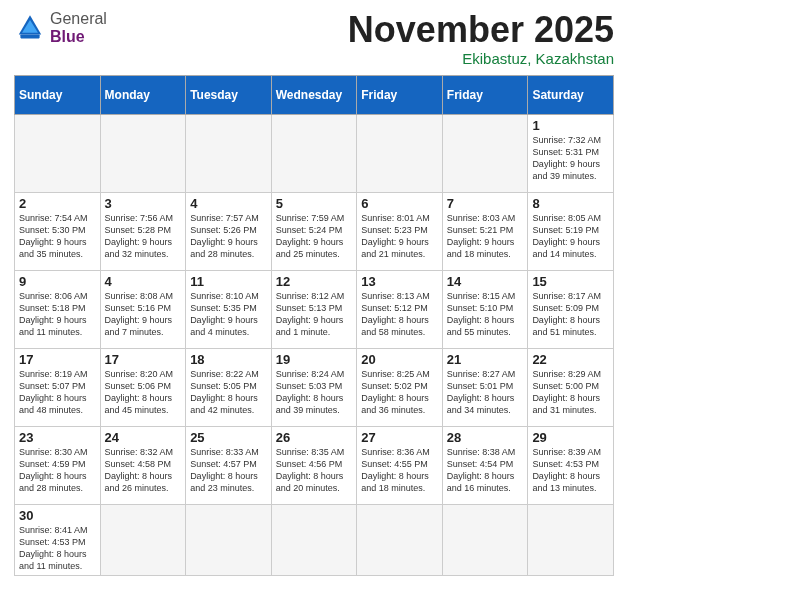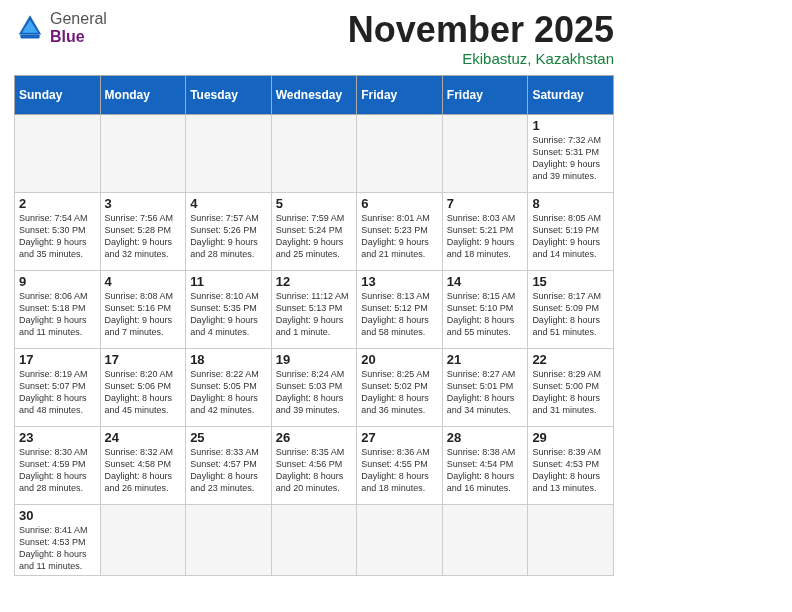--- a/index.html
+++ b/index.html
@@ -211,21 +211,21 @@
           </td>
           <td>
             <span class="day-num">11</span>
             <div class="day-info">Sunrise: 8:10 AM
 Sunset: 5:35 PM
 Daylight: 9 hours
 and 4 minutes.</div>
           </td>
           <td>
             <span class="day-num">12</span>
-            <div class="day-info">Sunrise: 11:12 AM
+            <div class="day-info">Sunrise: 8:12 AM
 Sunset: 5:13 PM
 Daylight: 9 hours
 and 1 minute.</div>
           </td>
           <td>
             <span class="day-num">13</span>
             <div class="day-info">Sunrise: 8:13 AM
 Sunset: 5:12 PM
 Daylight: 8 hours
 and 58 minutes.</div>

